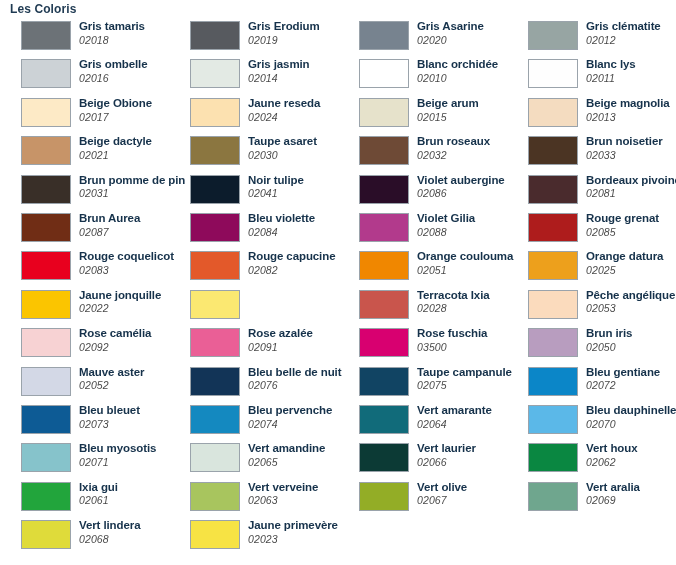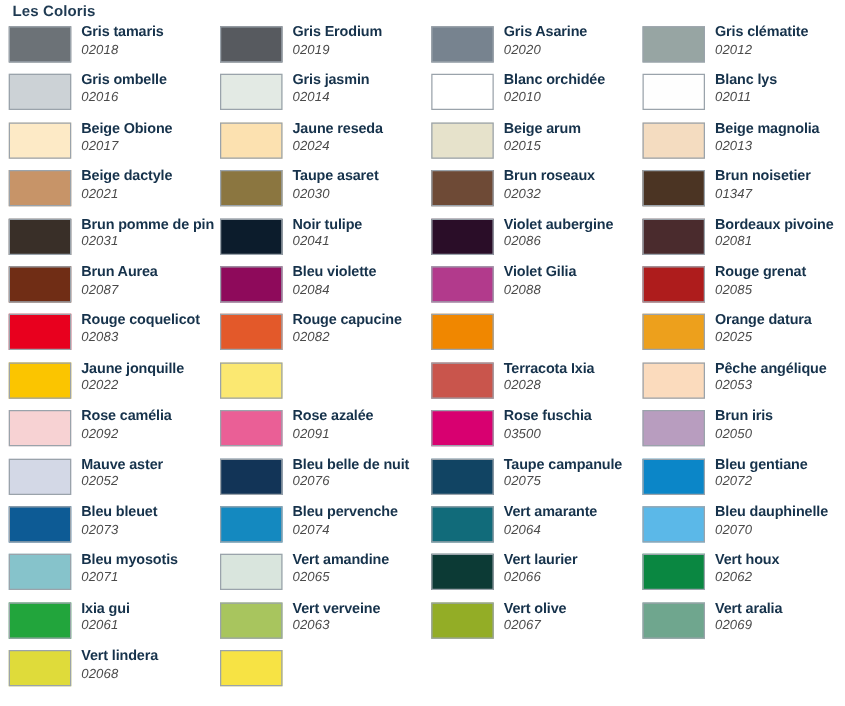--- a/index.html
+++ b/index.html
@@ -37,21 +37,21 @@
     display: flex;
     flex-wrap: wrap;
     align-content: flex-start;
   }
   .swatch-cell {
     width: 169px;
     height: 38.4px;
     box-sizing: border-box;
     display: flex;
     align-items: flex-start;
-    padding-left: 7px;
+    padding-left: 21px;
     padding-top: 3px;
   }
   .swatch-chip {
     width: 50px;
     height: 29px;
     border: 1px solid #9aa3ab;
     box-sizing: border-box;
     flex: 0 0 auto;
   }
   .swatch-text {
@@ -187,21 +187,21 @@
         <div class="swatch-chip" style="background: rgb(110, 74, 54); border-color: rgb(154, 163, 171);"></div>
         <div class="swatch-text">
           <div class="swatch-name">Brun roseaux</div>
           <div class="swatch-code">02032</div>
         </div>
       </div>
       <div class="swatch-cell">
         <div class="swatch-chip" style="background: rgb(75, 52, 35); border-color: rgb(154, 163, 171);"></div>
         <div class="swatch-text">
           <div class="swatch-name">Brun noisetier</div>
-          <div class="swatch-code">01347</div>
+          <div class="swatch-code">02033</div>
         </div>
       </div>
       <div class="swatch-cell">
         <div class="swatch-chip" style="background: rgb(57, 47, 40); border-color: rgb(154, 163, 171);"></div>
         <div class="swatch-text">
           <div class="swatch-name">Brun pomme de pin</div>
           <div class="swatch-code">02031</div>
         </div>
       </div>
       <div class="swatch-cell">
@@ -262,20 +262,24 @@
       </div>
       <div class="swatch-cell">
         <div class="swatch-chip" style="background: rgb(227, 89, 42); border-color: rgb(154, 163, 171);"></div>
         <div class="swatch-text">
           <div class="swatch-name">Rouge capucine</div>
           <div class="swatch-code">02082</div>
         </div>
       </div>
       <div class="swatch-cell">
         <div class="swatch-chip" style="background: rgb(240, 135, 0); border-color: rgb(154, 163, 171);"></div>
+        <div class="swatch-text">
+          <div class="swatch-name">Orange coulouma</div>
+          <div class="swatch-code">02051</div>
+        </div>
       </div>
       <div class="swatch-cell">
         <div class="swatch-chip" style="background: rgb(237, 160, 28); border-color: rgb(154, 163, 171);"></div>
         <div class="swatch-text">
           <div class="swatch-name">Orange datura</div>
           <div class="swatch-code">02025</div>
         </div>
       </div>
       <div class="swatch-cell">
         <div class="swatch-chip" style="background: rgb(251, 197, 0); border-color: rgb(154, 163, 171);"></div>
@@ -443,16 +447,20 @@
       </div>
       <div class="swatch-cell">
         <div class="swatch-chip" style="background: rgb(223, 219, 58); border-color: rgb(154, 163, 171);"></div>
         <div class="swatch-text">
           <div class="swatch-name">Vert lindera</div>
           <div class="swatch-code">02068</div>
         </div>
       </div>
       <div class="swatch-cell">
         <div class="swatch-chip" style="background: rgb(247, 227, 68); border-color: rgb(154, 163, 171);"></div>
+        <div class="swatch-text">
+          <div class="swatch-name">Jaune primevère</div>
+          <div class="swatch-code">02023</div>
+        </div>
       </div>
     </div>
 
 </div>
 
 </body></html>

